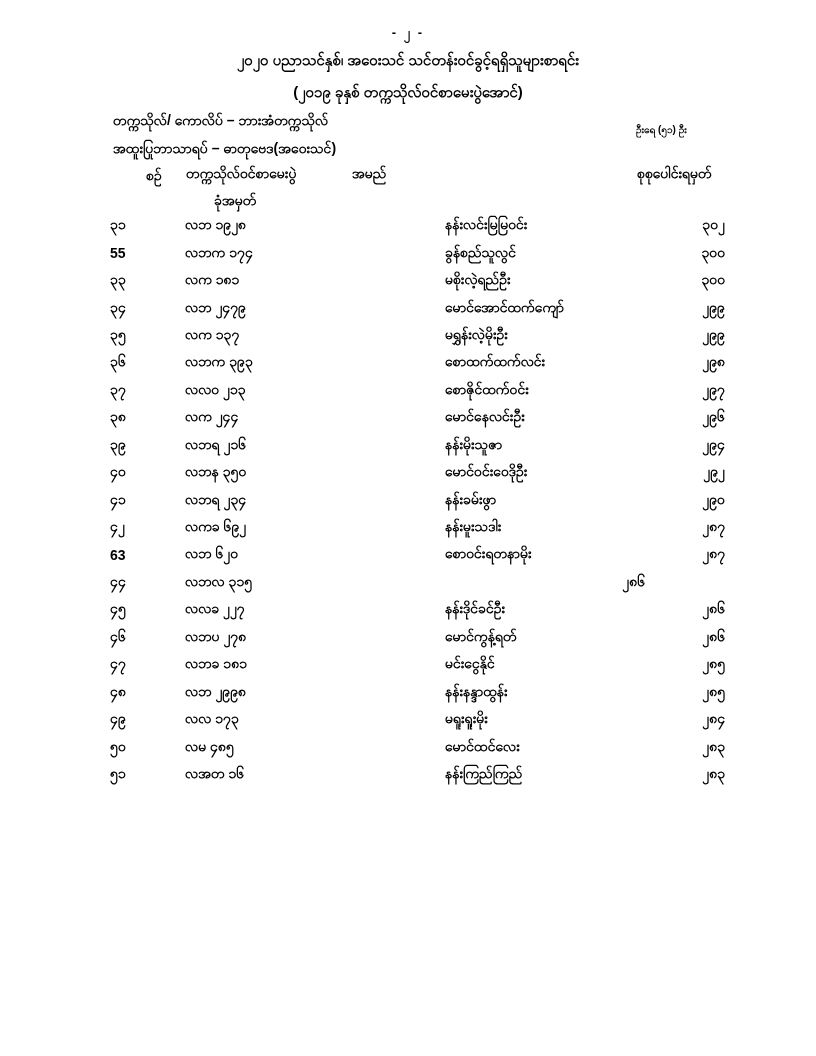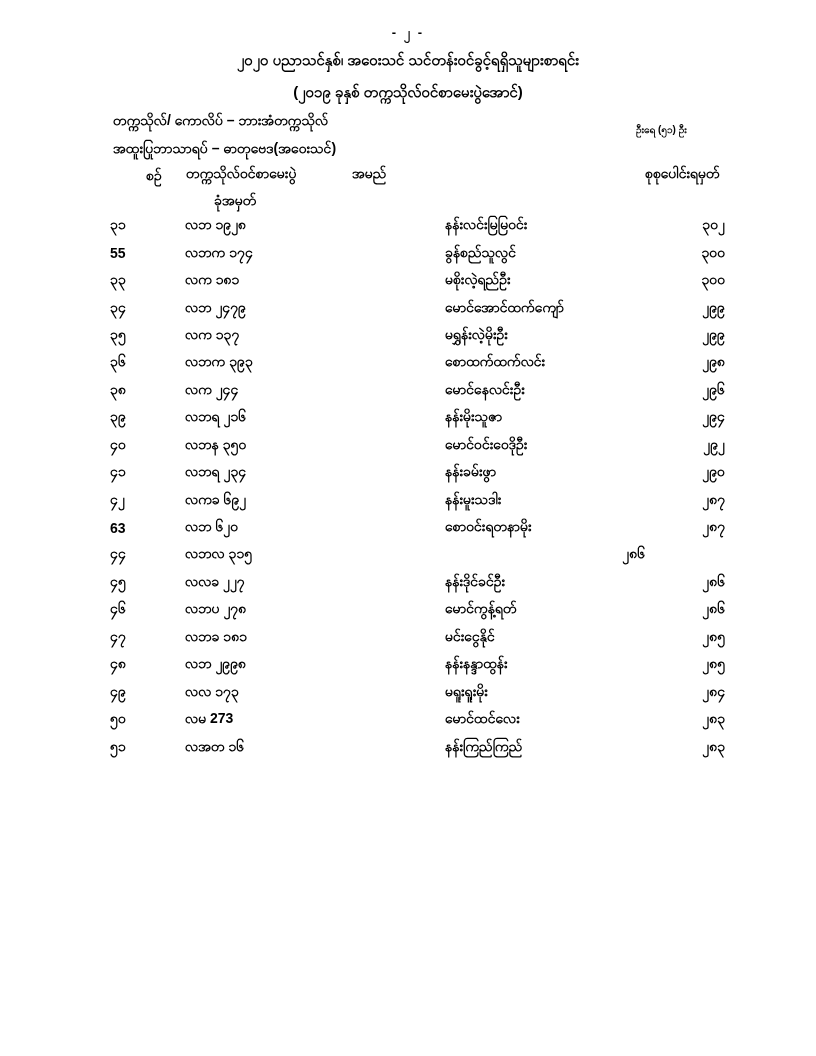--- a/index.html
+++ b/index.html
@@ -26,21 +26,21 @@
   #page-number { top: 24px; font-size: 13px; letter-spacing: 2px; }
   #title-line1 { top: 50px; font-size: 15px; }
   #title-line2 { top: 82px; font-size: 15px; }
   #university-line { top: 111px; left: 113px; font-size: 14px; }
   #subject-line { top: 139px; left: 113px; font-size: 14px; }
   #count-line { top: 123px; left: 636px; font-size: 10px; }
   #col-head-serial { top: 166px; left: 146px; }
   #col-head-roll-1 { top: 164px; left: 186px; }
   #col-head-roll-2 { top: 191px; left: 214px; }
   #col-head-name { top: 164px; left: 352px; }
-  #col-head-score { top: 164px; left: 637px; margin-left: 8px; }
+  #col-head-score { top: 164px; left: 637px; }
 
   #rows-container {
     position: absolute;
     top: 212px;
     left: 0;
     width: 816px;
   }
   .data-row {
     display: grid;
     grid-template-columns: 55px 160px 320px 80px;
@@ -114,20 +114,26 @@
     <span class="cell-score">၂၉၉</span>
   </div>
 
   <div class="data-row">
     <span class="cell-serial">၃၆</span>
     <span class="cell-roll">လဘက ၃၉၃</span>
     <span class="cell-name">စောထက်ထက်လင်း</span>
     <span class="cell-score">၂၉၈</span>
   </div>
 
+  <div class="data-row">
+    <span class="cell-serial">၃၇</span>
+    <span class="cell-roll">လလဝ ၂၁၃</span>
+    <span class="cell-name">စောဇိုင်ထက်ဝင်း</span>
+    <span class="cell-score">၂၉၇</span>
+  </div>
 
   <div class="data-row">
     <span class="cell-serial">၃၈</span>
     <span class="cell-roll">လက ၂၄၄</span>
     <span class="cell-name">မောင်နေလင်းဦး</span>
     <span class="cell-score">၂၉၆</span>
   </div>
 
   <div class="data-row">
     <span class="cell-serial">၃၉</span>
@@ -200,21 +206,21 @@
 
   <div class="data-row">
     <span class="cell-serial">၄၉</span>
     <span class="cell-roll">လလ ၁၇၃</span>
     <span class="cell-name">မရူးရူးမိုး</span>
     <span class="cell-score">၂၈၄</span>
   </div>
 
   <div class="data-row">
     <span class="cell-serial">၅၀</span>
-    <span class="cell-roll">လမ 273</span>
+    <span class="cell-roll">လမ ၄၈၅</span>
     <span class="cell-name">မောင်ထင်လေး</span>
     <span class="cell-score">၂၈၃</span>
   </div>
 
   <div class="data-row">
     <span class="cell-serial">၅၁</span>
     <span class="cell-roll">လအတ ၁၆</span>
     <span class="cell-name">နန်းကြည်ကြည်</span>
     <span class="cell-score">၂၈၃</span>
   </div>

